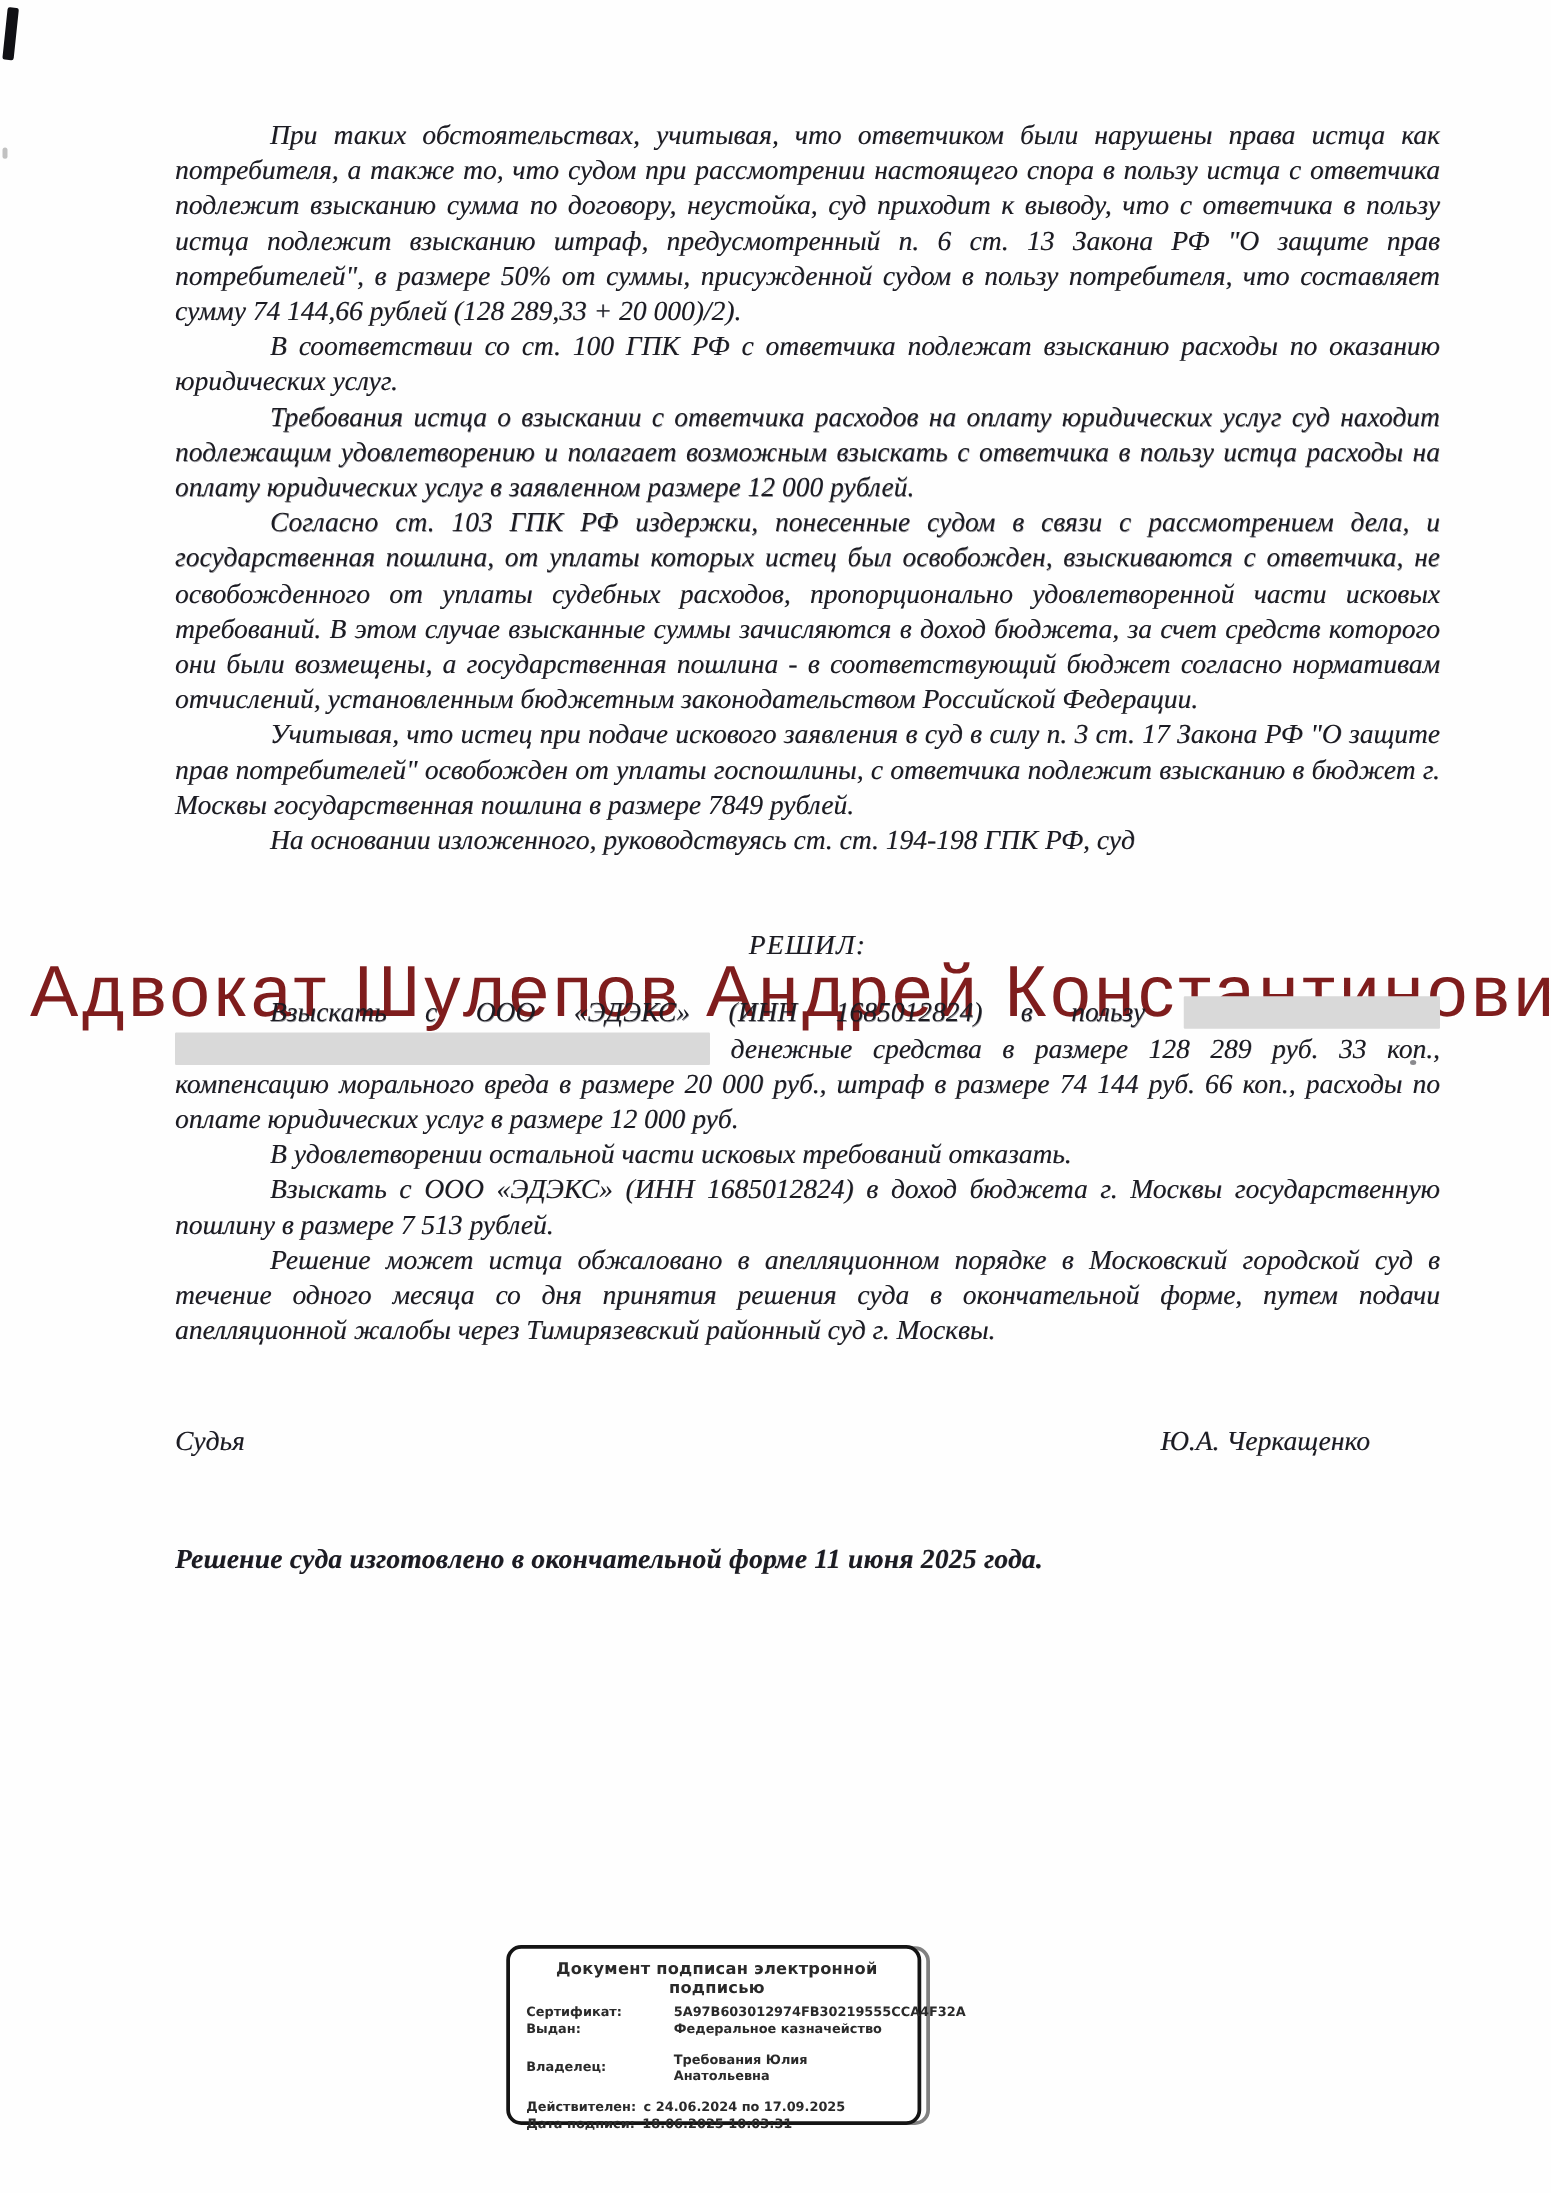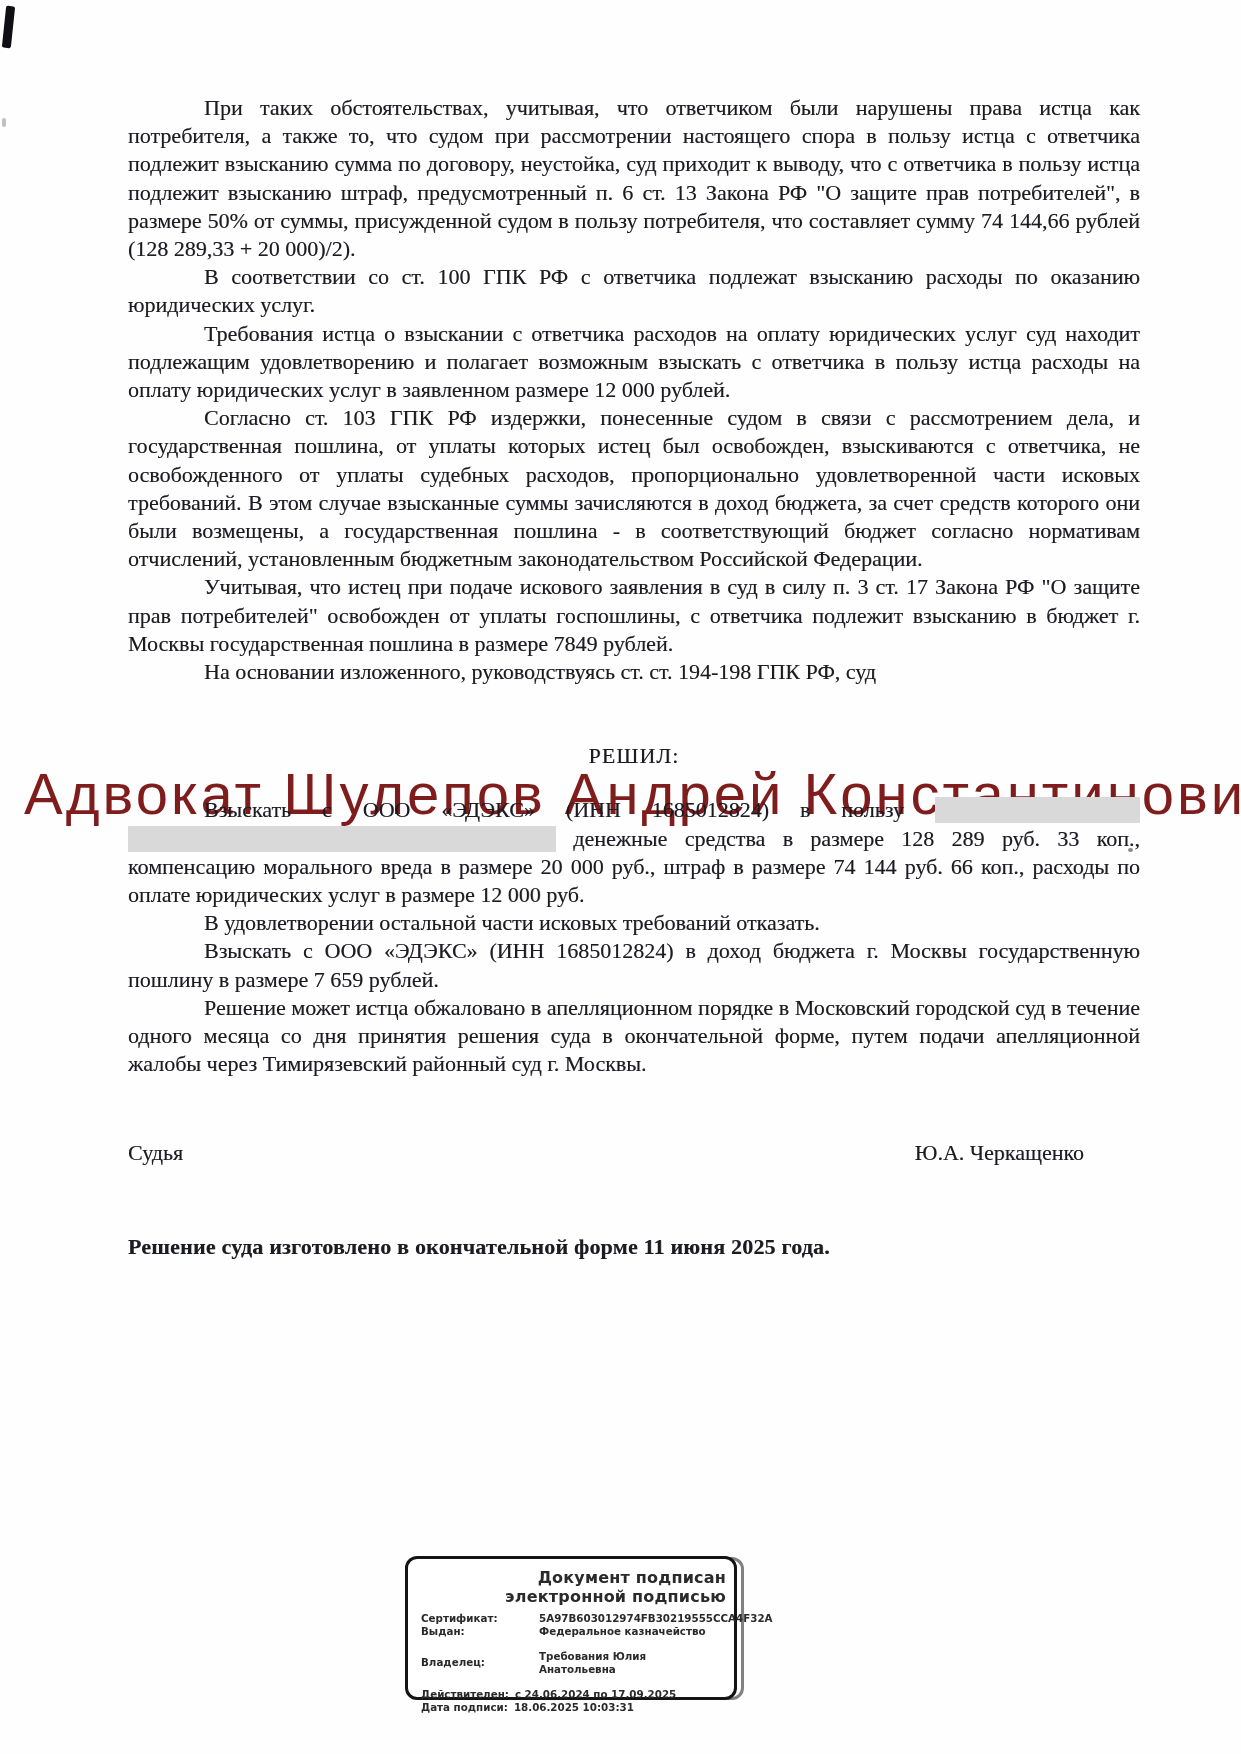--- a/index.html
+++ b/index.html
@@ -4,21 +4,21 @@
 <style>
   html,body{margin:0;padding:0;}
   body{
     width:1241px;height:1754px;position:relative;overflow:hidden;
     background:#fefefe;
     font-family:"Liberation Serif","DejaVu Serif",serif;
     color:#1b1b22;
   }
   
   .content{
-    position:absolute;left:128px;top:94px;width:1012px;z-index:2;
+    position:absolute;left:140px;top:94px;width:1012px;z-index:2;font-style:italic;
   }
   .content p{
     margin:0;
     font-size:22px;line-height:28.2px;
     text-align:justify;text-align-last:left;
     text-indent:76px;
     text-shadow:0.35px 0.2px 0.3px rgba(25,25,35,0.45);
   }
   .heading{
     margin:56px 0 0 0 !important;
@@ -60,21 +60,21 @@
   }
   .stamp{
     position:absolute;left:405px;top:1556px;width:332px;height:144px;
     border:3.5px solid #141414;border-radius:12px;
     box-sizing:border-box;background:#fff;z-index:4;
     padding:7px 8px 6px 13px;
     font-family:"DejaVu Sans","Liberation Sans",sans-serif;
     font-weight:bold;color:#2a2a2a;
   }
   .stamp-title{
-    font-size:16px;text-align:right;margin:2px 0 6px 0;letter-spacing:0.2px;
+    font-size:13px;text-align:center;margin:2px 0 6px 0;letter-spacing:0.2px;
   }
   .stamp-row{display:flex;font-size:10.3px;line-height:12.5px;align-items:center;}
   .stamp-row .lbl{flex:none;width:118px;}
   .stamp-row.wide .lbl{width:auto;margin-right:6px;}
   .stamp-row.gap-big{margin-bottom:13px;}
   
   .artifact{position:absolute;z-index:5;}
   .art-corner{left:4px;top:6px;width:9px;height:42px;background:#101014;
     transform:rotate(6deg);border-radius:2px;}
   .art-speck1{left:2px;top:118px;width:4px;height:9px;background:#777;opacity:.45;border-radius:2px;}
@@ -93,21 +93,21 @@
       <p>Согласно ст. 103 ГПК РФ издержки, понесенные судом в связи с рассмотрением дела, и государственная пошлина, от уплаты которых истец был освобожден, взыскиваются с ответчика, не освобожденного от уплаты судебных расходов, пропорционально удовлетворенной части исковых требований. В этом случае взысканные суммы зачисляются в доход бюджета, за счет средств которого они были возмещены, а государственная пошлина - в соответствующий бюджет согласно нормативам отчислений, установленным бюджетным законодательством Российской Федерации.</p>
       <p>Учитывая, что истец при подаче искового заявления в суд в силу п. 3 ст. 17 Закона РФ "О защите прав потребителей" освобожден от уплаты госпошлины, с ответчика подлежит взысканию в бюджет г. Москвы государственная пошлина в размере 7849 рублей.</p>
       <p>На основании изложенного, руководствуясь ст. ст. 194-198 ГПК РФ, суд</p>
     </div>
 
   <p class="heading">РЕШИЛ:</p>
 
   <div class="decision" id="decision-paragraphs">
       <p>Взыскать с ООО «ЭДЭКС» (ИНН 1685012824)  в пользу <span class="redact" style="width: 205px;"></span> <span class="redact" style="width: 428px;"></span> денежные средства в размере 128 289 руб. 33 коп., компенсацию морального вреда в размере 20 000 руб., штраф в размере 74 144 руб. 66 коп., расходы по оплате юридических услуг в размере 12 000 руб.</p>
       <p>В удовлетворении остальной части исковых требований отказать.</p>
-      <p>Взыскать с ООО «ЭДЭКС» (ИНН 1685012824)  в доход бюджета г. Москвы государственную пошлину в размере 7 659 рублей.</p>
+      <p>Взыскать с ООО «ЭДЭКС» (ИНН 1685012824)  в доход бюджета г. Москвы государственную пошлину в размере 7 513 рублей.</p>
       <p>Решение может истца обжаловано в апелляционном порядке в Московский городской суд в течение одного месяца со дня принятия решения суда в окончательной форме, путем подачи апелляционной жалобы через Тимирязевский районный суд г. Москвы.</p>
     </div>
 
   <div class="sig-row">
     <span>Судья</span>
     <span>Ю.А. Черкащенко</span>
   </div>
 
   <p class="final-note">Решение суда изготовлено в окончательной форме 11 июня 2025 года.</p>
 </div>

